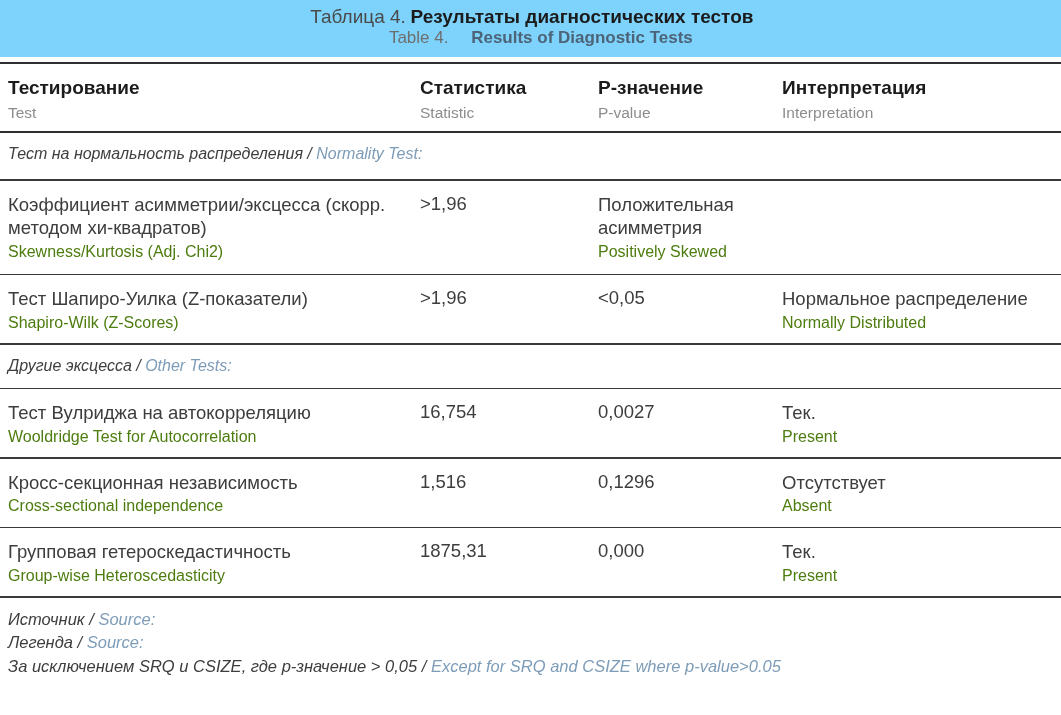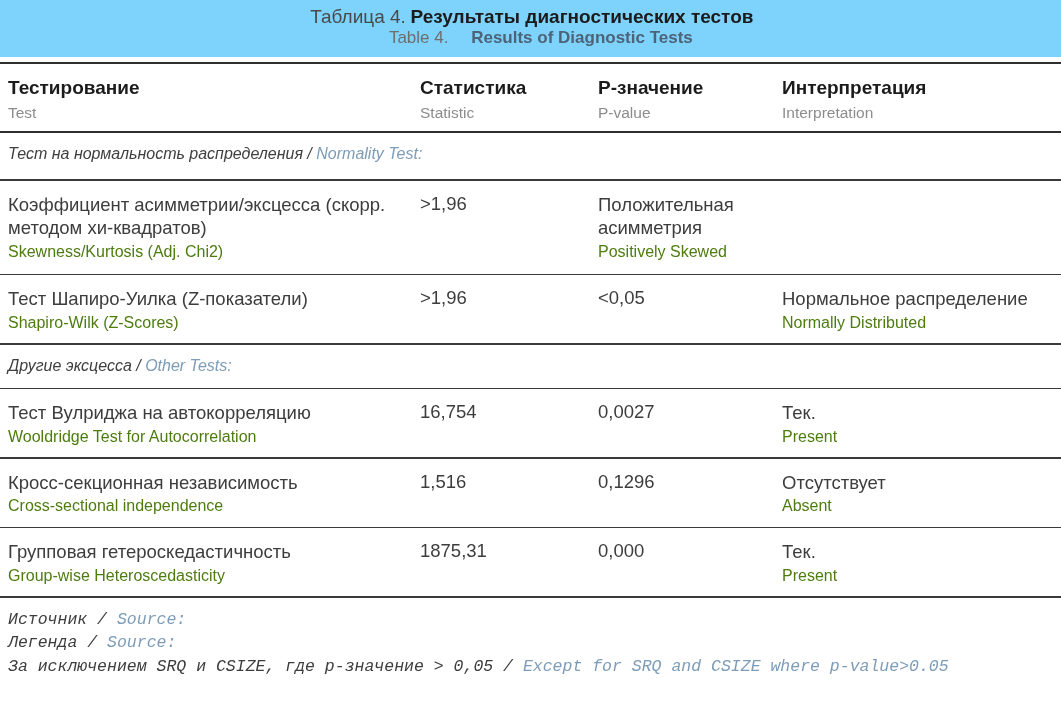--- a/index.html
+++ b/index.html
@@ -26,21 +26,21 @@
   .hdr .en{font-size:15.5px;color:#8c8c8c;margin-top:3px;}
   .hdr{min-height:67px;}
   .section-row{padding:12px 0 0 8px;min-height:46px;box-sizing:border-box;font-style:italic;}
   .sec-ru{font-size:16px;color:#404040;font-style:italic;}
   .sec-en{font-size:16px;color:#7d9cb8;}
   .datarow{min-height:68px;}
   .datarow.tall{min-height:93px;}
   .num{font-size:18.5px;color:#3d3d3d;}
   
   .footer{padding:10px 0 0 8px;font-style:italic;}
-  .f-line{line-height:23.5px;font-size:16.5px;font-family:Liberation Mono, monospace;}
+  .f-line{line-height:23.5px;font-size:16.5px;}
   .f-ru{color:#3d3d3d;}
   .f-en{color:#7d9cb8;}
 </style>
 </head>
 <body>
 
 <div id="page">
 
   <div class="title-band">
     <div class="title-line">

